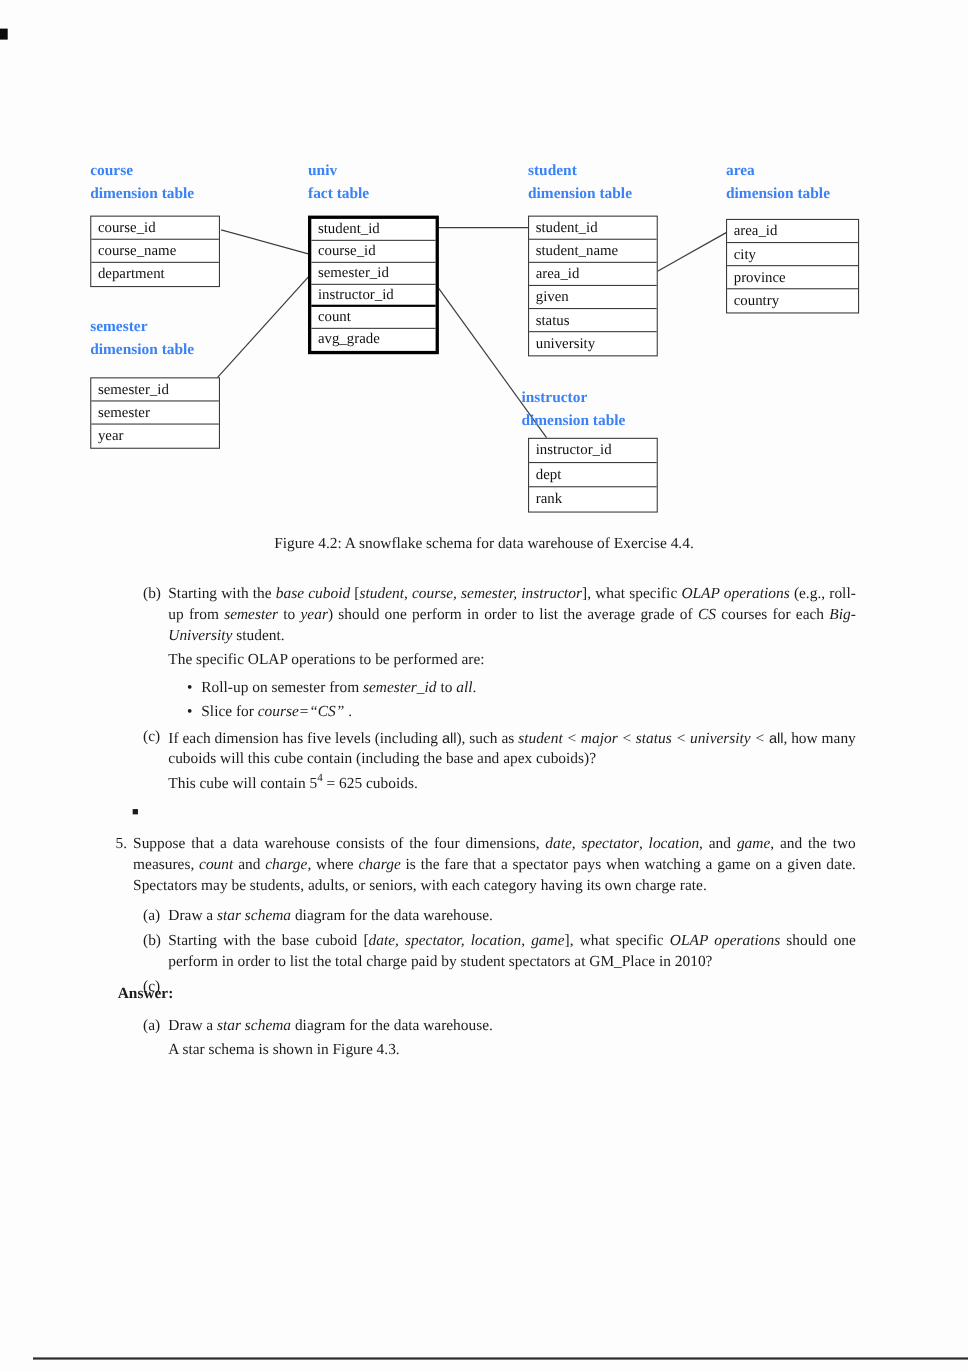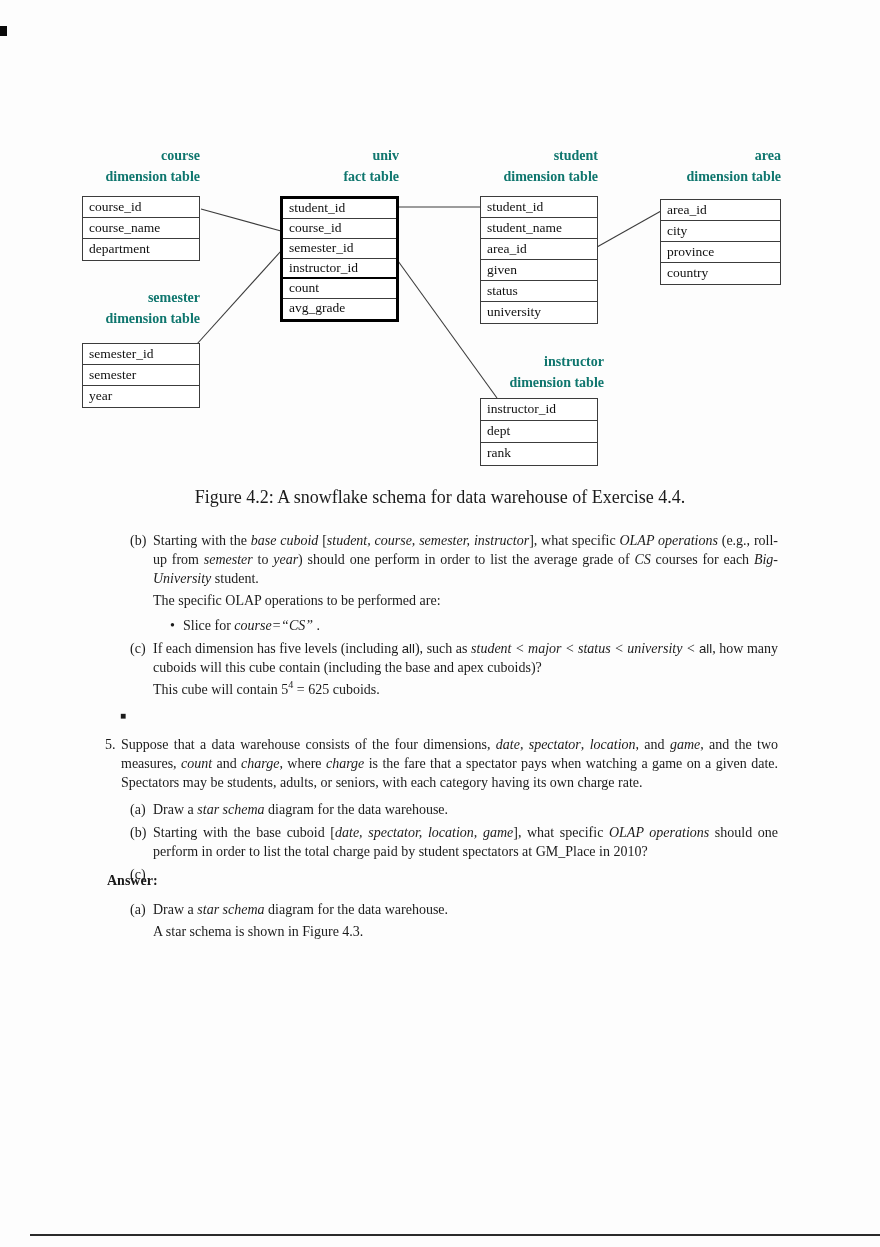--- a/index.html
+++ b/index.html
@@ -8,34 +8,34 @@
     position:relative; width:880px; height:1247px; margin:0 auto;
     background:#fdfdfd; overflow:hidden;
     font-family:"Liberation Serif","DejaVu Serif",serif; color:#1b1b1b;
   }
   .corner-mark { position:absolute; left:0; top:26px; width:7px; height:10px; background:#0a0a0a; }
 
   
   .connectors { position:absolute; left:0; top:0; }
   .connectors line { stroke:#3c3c3c; stroke-width:1.1; }
   .dhead {
-    position:absolute; text-align:right; font-weight:bold;
-    font-size:14px; line-height:21px; color:#0f766e;
+    position:absolute; text-align:left; font-weight:bold;
+    font-size:14px; line-height:21px; color:#3b82f6;
   }
   .dtable { position:absolute; border:1.4px solid #3c3c3c; background:#ffffff; }
   .dtable .row {
     height:21px; line-height:19.5px; font-size:13.5px; padding-left:6px;
     border-bottom:1.4px solid #3c3c3c; white-space:nowrap; color:#101010;
   }
   .dtable .row:last-child { border-bottom:none; }
   .dtable.fact { border:3px solid #000; }
   .dtable.fact .row { height:20px; line-height:18.5px; }
   .dtable.fact .row.sep { border-bottom:2.6px solid #000; }
 
-  .caption { position:absolute; left:0; top:487px; width:100%; text-align:center; font-size:18px; color:#1b1b1b; }
+  .caption { position:absolute; left:0; top:487px; width:100%; text-align:center; font-size:14px; color:#1b1b1b; }
 
   
   .content { position:absolute; left:0; top:531px; width:880px; font-size:14px; line-height:19px; }
   .blk { position:relative; margin-left:153px; margin-right:102px; text-align:justify; }
   .blk > .lbl { position:absolute; left:-23px; }
   .num-item { margin-left:121px; }
   .num-item > .lbl { left:-16px; }
   .plain { margin-left:153px; margin-right:102px; }
   .bullets { margin-top:6px; }
   .bullet { margin-left:170px; margin-right:102px; }
@@ -146,20 +146,23 @@
   <div class="content">
 
     <div class="blk">
       <span class="lbl">(b)</span><span><span>Starting with the </span><span class="it">base cuboid</span><span> [</span><span class="it">student, course, semester, instructor</span><span>], what specific </span><span class="it">OLAP operations</span><span> (e.g., roll-up from </span><span class="it">semester</span><span> to </span><span class="it">year</span><span>) should one perform in order to list the average grade of </span><span class="it">CS</span><span> courses for each </span><span class="it">Big-University</span><span> student.</span></span>
     </div>
 
     <div class="plain mt3">The specific OLAP operations to be performed are:</div>
 
     <div class="bullets">
       <div class="bullet">
+        <span class="dot">•</span><span><span>Roll-up on semester from </span><span class="it">semester_id</span><span> to </span><span class="it">all</span><span>.</span></span>
+      </div>
+      <div class="bullet">
         <span class="dot">•</span><span><span>Slice for </span><span class="it">course=“CS”</span><span> .</span></span>
       </div>
     </div>
 
     <div class="blk mt4">
       <span class="lbl">(c)</span><span><span>If each dimension has five levels (including </span><span class="sf">all</span><span>), such as </span><span class="it">student &lt; major &lt; status &lt; university &lt;</span><span> </span><span class="sf">all</span><span>, how many cuboids will this cube contain (including the base and apex cuboids)?</span></span>
     </div>
 
     <div class="plain mt3"><span>This cube will contain 5</span><span class="sup">4</span><span> = 625 cuboids.</span></div>
 

